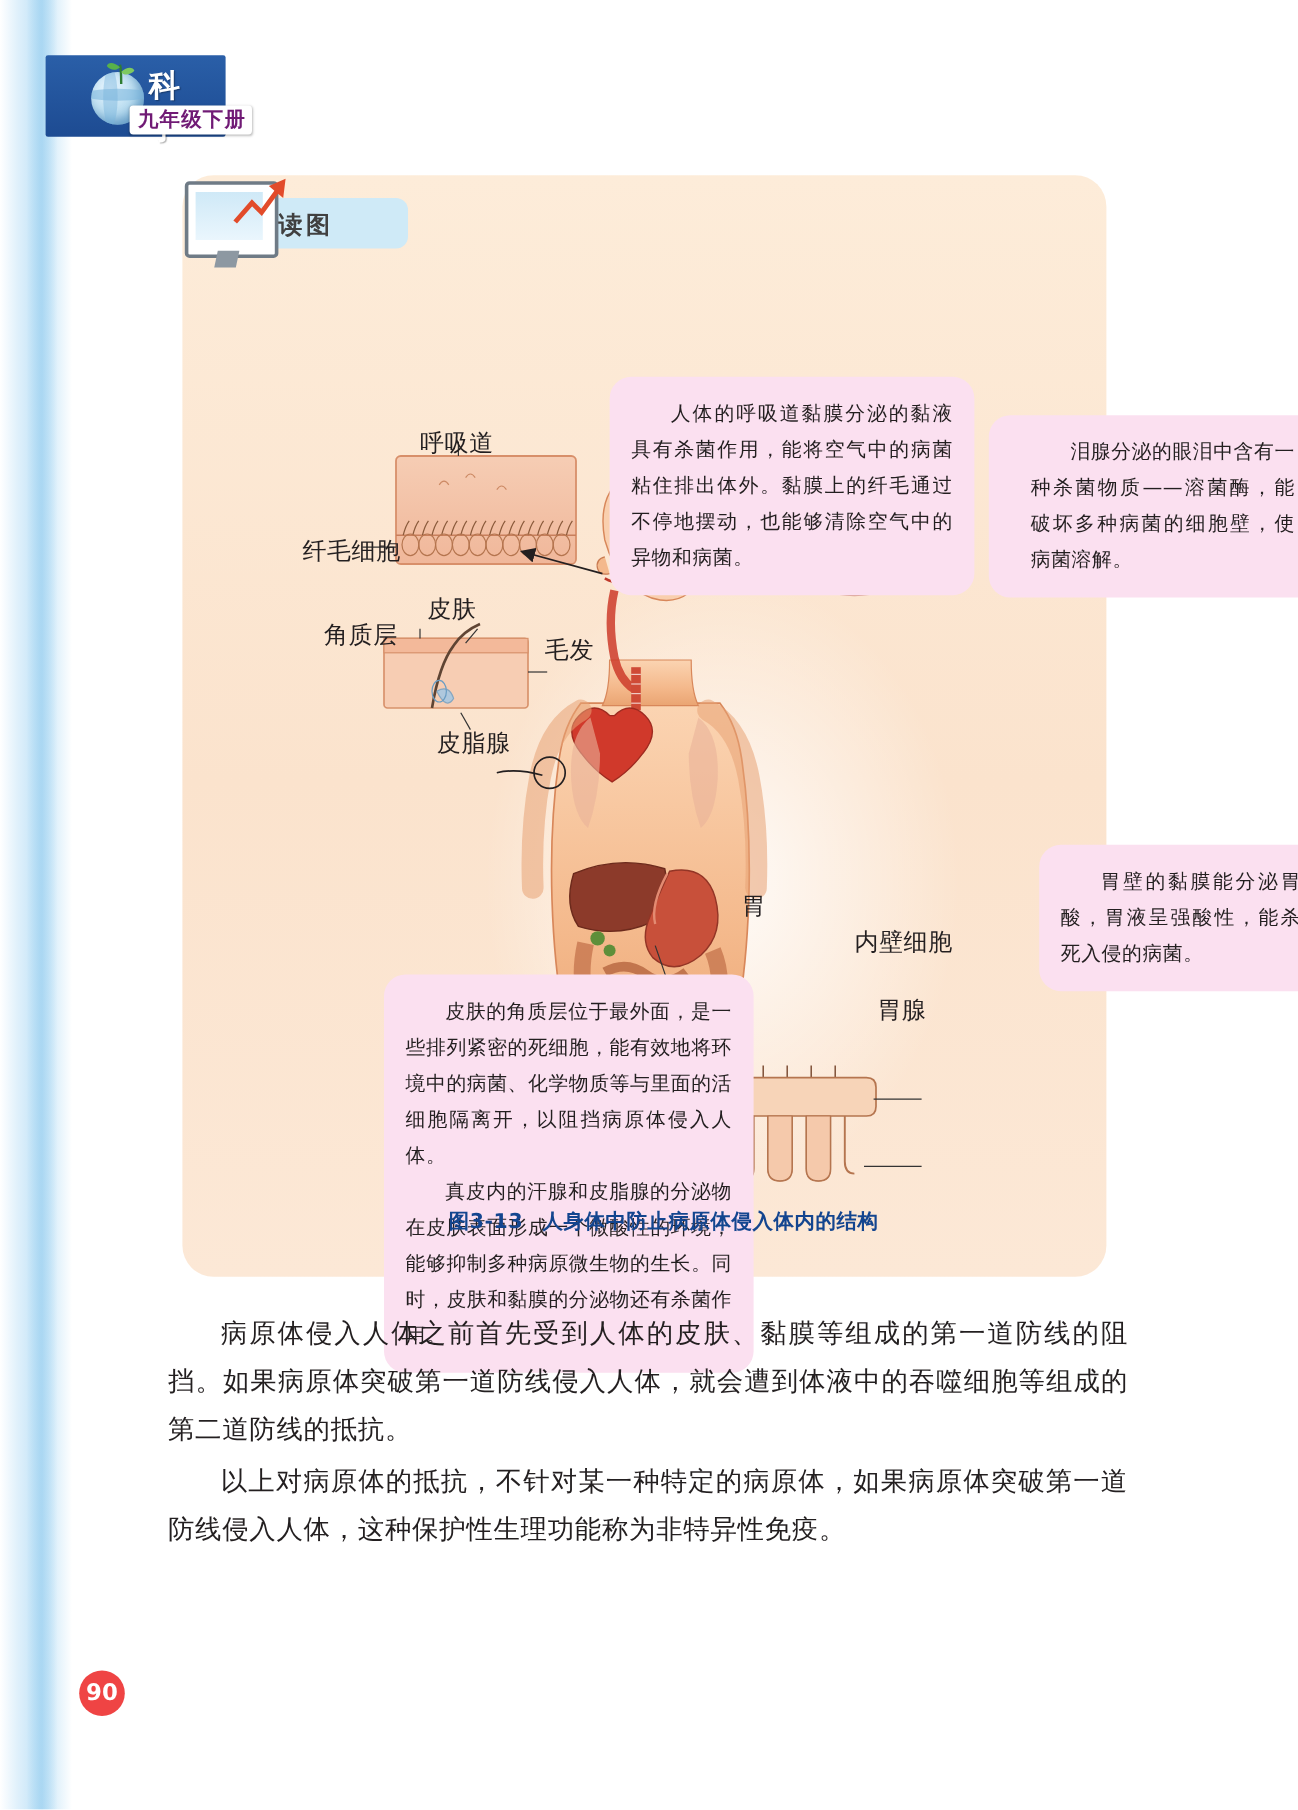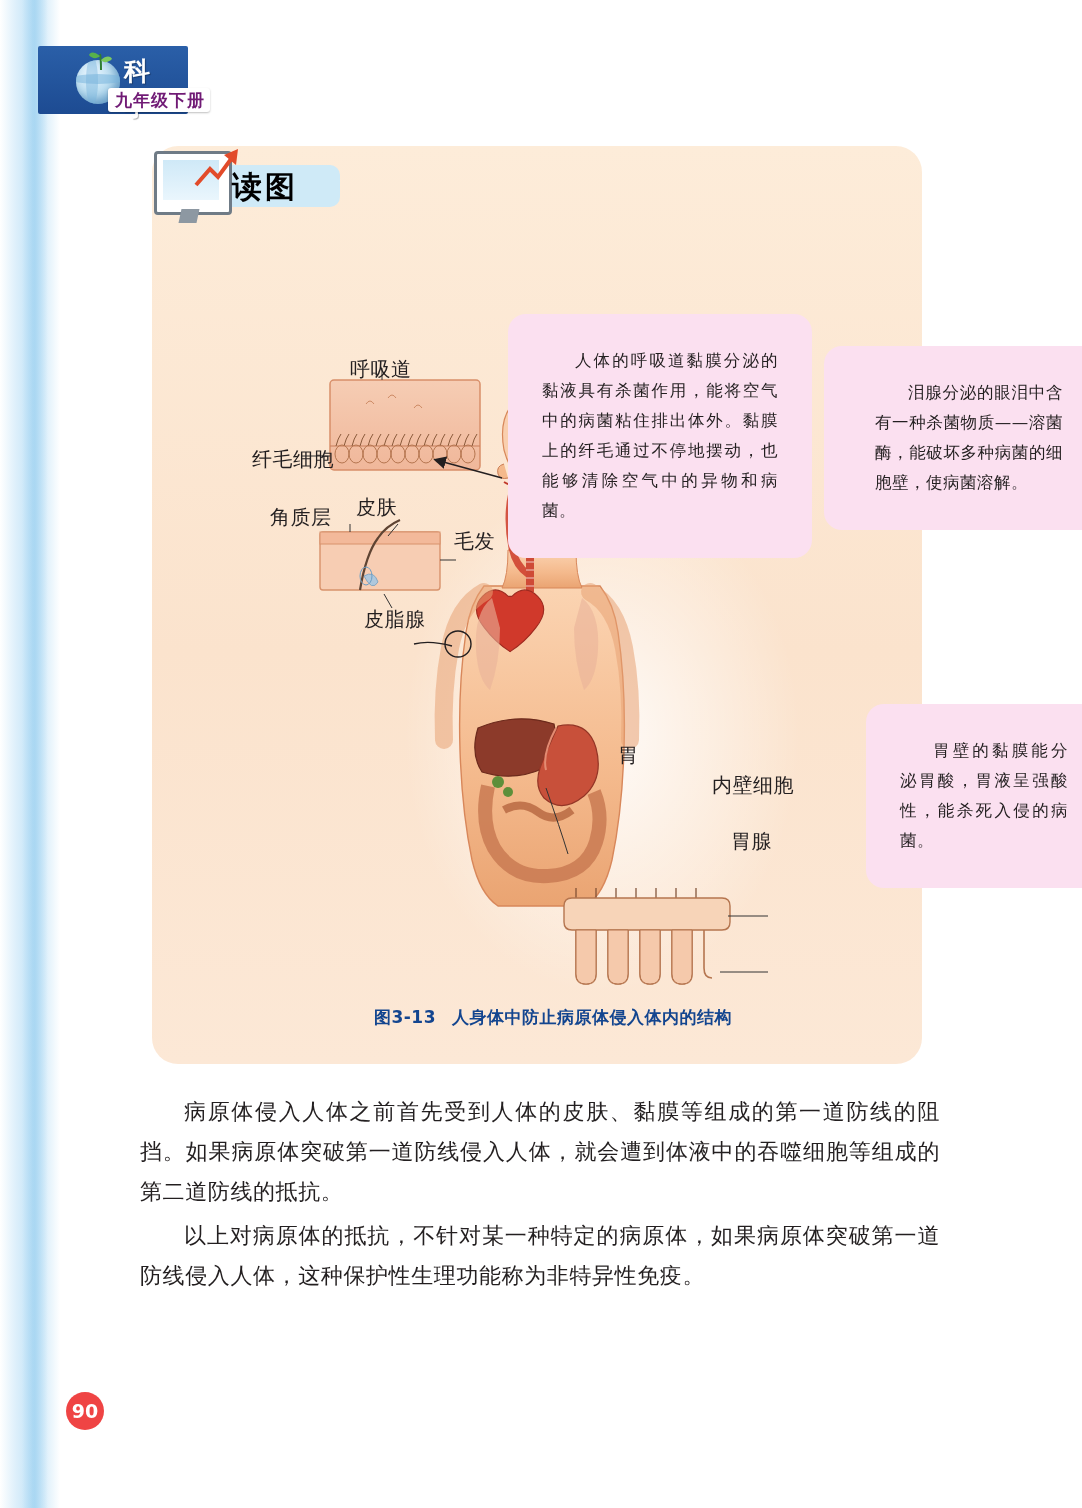--- a/index.html
+++ b/index.html
@@ -87,30 +87,30 @@
   }
   .tv-arrow{
     position:absolute;left:44px;top:2px;width:46px;height:44px;
   }
   .readimg-pill{
     position:absolute;left:72px;top:22px;width:118px;height:42px;
     background:#cfeaf7;border-radius:10px;
   }
   .readimg-text{
     position:absolute;left:82px;top:24px;width:100px;height:40px;line-height:40px;
-    color:#000000;font-size:30px;font-weight:bold;letter-spacing:3px;
+    color:#404040;font-size:20px;font-weight:bold;letter-spacing:3px;
     font-family:"DejaVu Sans",sans-serif;
   }
   
   .bubble{
     position:absolute;background:#fbe0f0;border-radius:18px;
     color:#231f20;font-size:16.5px;line-height:30px;letter-spacing:.5px;
     font-family:"DejaVu Sans",sans-serif;text-align:justify;
   }
-  .bubble p{margin:16px;text-indent:2em;}
+  .bubble p{margin:0;text-indent:2em;}
   .b1{left:356px;top:168px;width:268px;padding:16px 18px;}
   .b2{left:672px;top:200px;width:220px;padding:16px 35px;}
   .b3{left:714px;top:558px;width:200px;padding:16px 18px;}
   .b4{left:168px;top:666px;width:272px;padding:16px 18px;}
   .b4 p{margin:0 0 0 0;}
   
   .caption{
     position:absolute;left:168px;top:1006px;width:770px;text-align:center;
     color:#13458f;font-size:17px;font-weight:bold;letter-spacing:.5px;
     font-family:"DejaVu Sans",sans-serif;
@@ -335,37 +335,41 @@
     <defs>
       <marker id="ah" markerWidth="9" markerHeight="9" refX="7" refY="4.5" orient="auto">
         <path d="M0 0 L9 4.5 L0 9 z" fill="#231f20"></path>
       </marker>
     </defs>
   </svg>
 
   <div class="dlabel" style="left:198px;top:210px;">呼吸道</div>
   <div class="dlabel" style="left:100px;top:300px;">纤毛细胞</div>
   <div class="dlabel" style="left:438px;top:212px;">泪腺</div>
-  <div class="dlabel" style="left:118px;top:358px;">角质层</div>
+  <div class="dlabel" style="left:118px;top:370px;">角质层</div>
   <div class="dlabel" style="left:204px;top:348px;">皮肤</div>
   <div class="dlabel" style="left:302px;top:382px;">毛发</div>
   <div class="dlabel" style="left:212px;top:460px;">皮脂腺</div>
   <div class="dlabel" style="left:466px;top:596px;">胃</div>
   <div class="dlabel" style="left:560px;top:626px;">内壁细胞</div>
   <div class="dlabel" style="left:579px;top:682px;">胃腺</div>
 
   <div class="bubble b1">
     <p>人体的呼吸道黏膜分泌的黏液具有杀菌作用，能将空气中的病菌粘住排出体外。黏膜上的纤毛通过不停地摆动，也能够清除空气中的异物和病菌。</p>
   </div>
   <div class="bubble b2">
     <p>泪腺分泌的眼泪中含有一种杀菌物质——溶菌酶，能破坏多种病菌的细胞壁，使病菌溶解。</p>
   </div>
   <div class="bubble b3">
     <p>胃壁的黏膜能分泌胃酸，胃液呈强酸性，能杀死入侵的病菌。</p>
   </div>
+  <div class="bubble b4">
+    <p>皮肤的角质层位于最外面，是一些排列紧密的死细胞，能有效地将环境中的病菌、化学物质等与里面的活细胞隔离开，以阻挡病原体侵入人体。</p>
+    <p>真皮内的汗腺和皮脂腺的分泌物在皮肤表面形成一个微酸性的环境，能够抑制多种病原微生物的生长。同时，皮肤和黏膜的分泌物还有杀菌作用。</p>
+  </div>
 </div>
 
 <div class="readimg-wrap">
   <div class="readimg-pill"></div>
   <div class="tv">
     <div class="tv-screen"></div>
   </div>
   <div class="tv-leg"></div>
   <svg class="tv-arrow" viewBox="0 0 46 44">
     <path d="M2 40 L16 24 L24 32 L40 10" stroke="#e24b2a" stroke-width="4" fill="none"></path>

